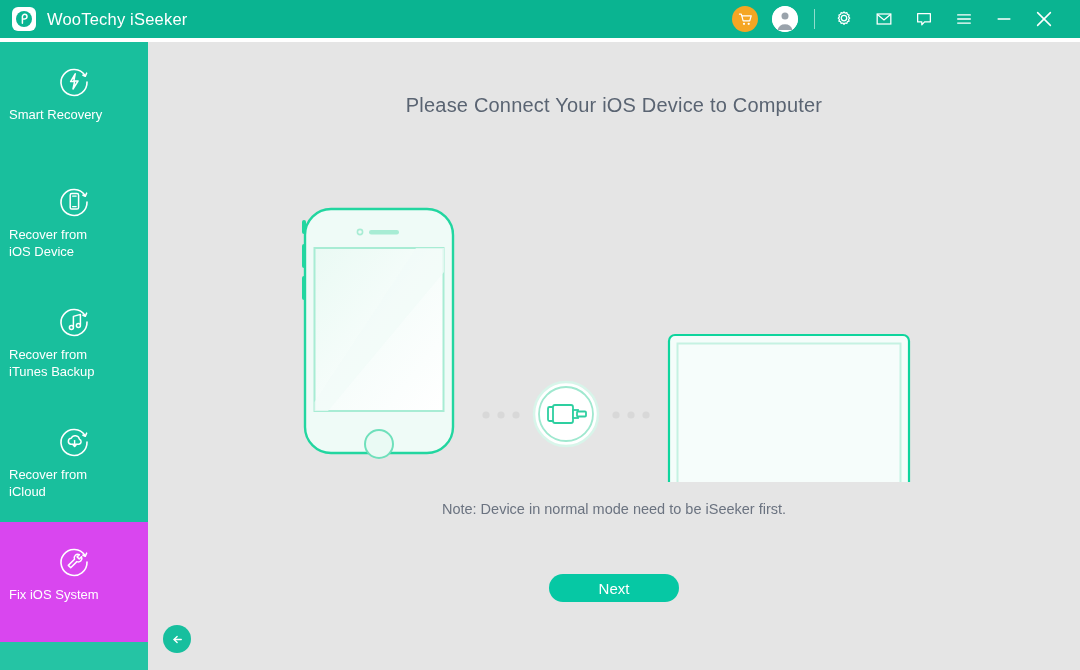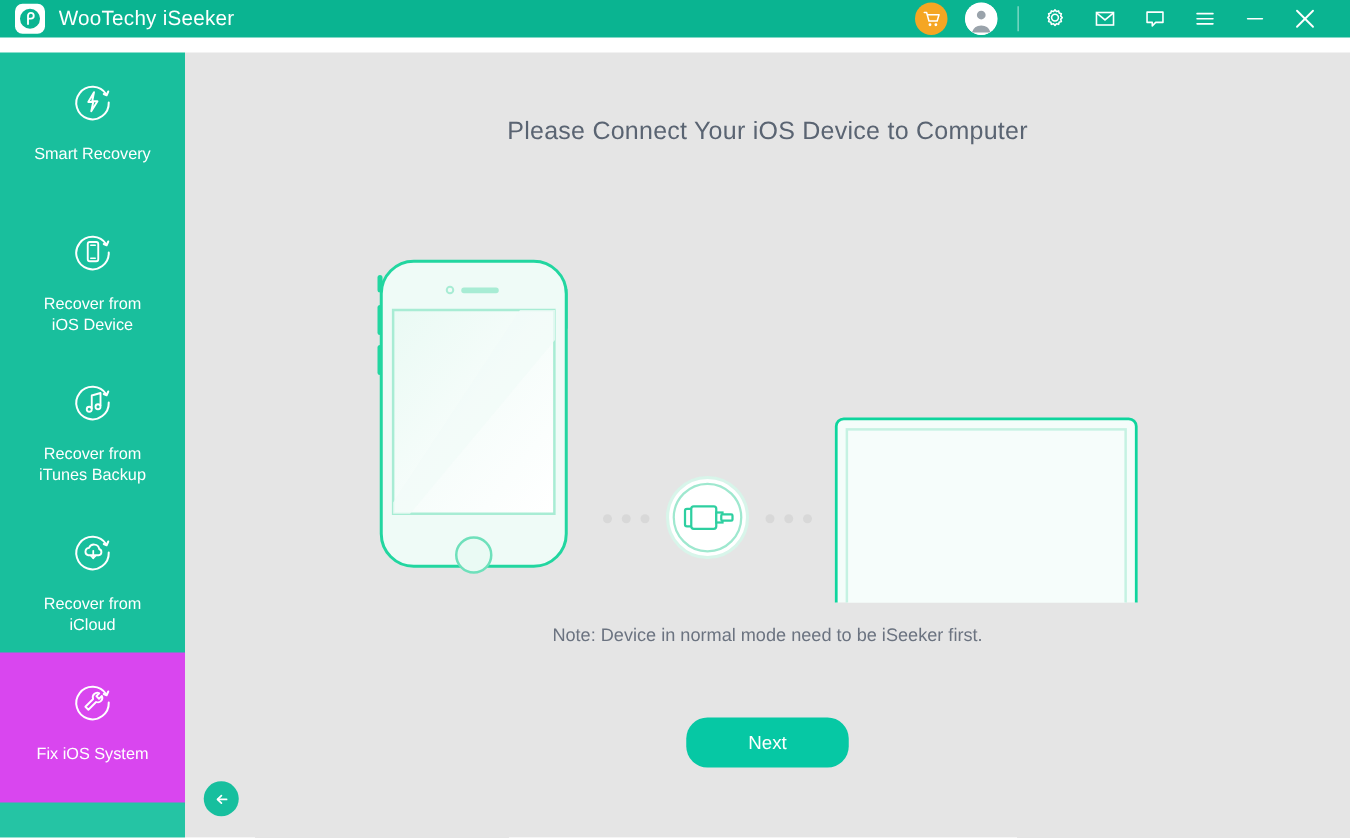--- a/index.html
+++ b/index.html
@@ -6,21 +6,21 @@
   html, body {
     width: 1080px; height: 670px;
     font-family: "Liberation Sans", sans-serif;
     background: #ffffff;
     overflow: hidden;
   }
   #app { position: relative; width: 1080px; height: 670px; background: #ffffff; }
 
   
   .titlebar {
-    position: absolute; left: 0; top: 0; width: 1080px; height: 30px;
+    position: absolute; left: 0; top: 0; width: 1080px; height: 38px;
     background: #0ab491;
     display: flex; align-items: center;
   }
   .logo-box {
     width: 24px; height: 24px; margin-left: 12px;
     background: #ffffff; border-radius: 6px;
     display: flex; align-items: center; justify-content: center;
     flex: none;
   }
   .app-title {
@@ -56,41 +56,41 @@
     background: #19bf9d;
   }
   .side-item {
     width: 148px; height: 120px;
     display: flex; flex-direction: column; align-items: center;
     justify-content: flex-start;
     padding-top: 16px;
   }
   .side-item .ico { height: 48px; display: flex; align-items: center; justify-content: center; }
   .side-label {
-    margin-top: 8px; color: #ffffff; font-size: 13px; line-height: 17px;
-    text-align: center; width: 130px; white-space: pre-line;
+    margin-top: 0; color: #ffffff; font-size: 13px; line-height: 17px;
+    text-align: left; width: 130px; white-space: pre-line;
   }
   .side-item.active { background: #d946ef; height: 128px; }
   .side-filler {
     position: absolute; left: 0; bottom: 0; width: 148px; height: 28px;
     background: #25c4a4;
   }
 
   
   .main { position: absolute; left: 148px; top: 42px; width: 932px; height: 628px; background: #e5e5e5; }
   .headline {
     position: absolute; left: 0; top: 52px; width: 932px; text-align: center;
     font-size: 20px; color: #5a6472; letter-spacing: .2px;
   }
   .note {
     position: absolute; left: 0; top: 459px; width: 932px; text-align: center;
     font-size: 14.5px; color: #6b7380;
   }
   .next-btn {
-    position: absolute; left: 401px; top: 532px; width: 130px; height: 40px;
+    position: absolute; left: 401px; top: 532px; width: 130px; height: 28px;
     background: #06c8a4; color: #ffffff; border: none; border-radius: 17px;
     font-size: 15px; font-family: "Liberation Sans", sans-serif; cursor: pointer;
   }
   .back-btn {
     position: absolute; left: 15px; top: 583px; width: 28px; height: 28px;
     border-radius: 50%; background: #17bf9e; border: none; cursor: pointer;
     display: flex; align-items: center; justify-content: center;
   }
 
   .illus { position: absolute; left: 0; top: 110px; width: 932px; height: 330px; }

